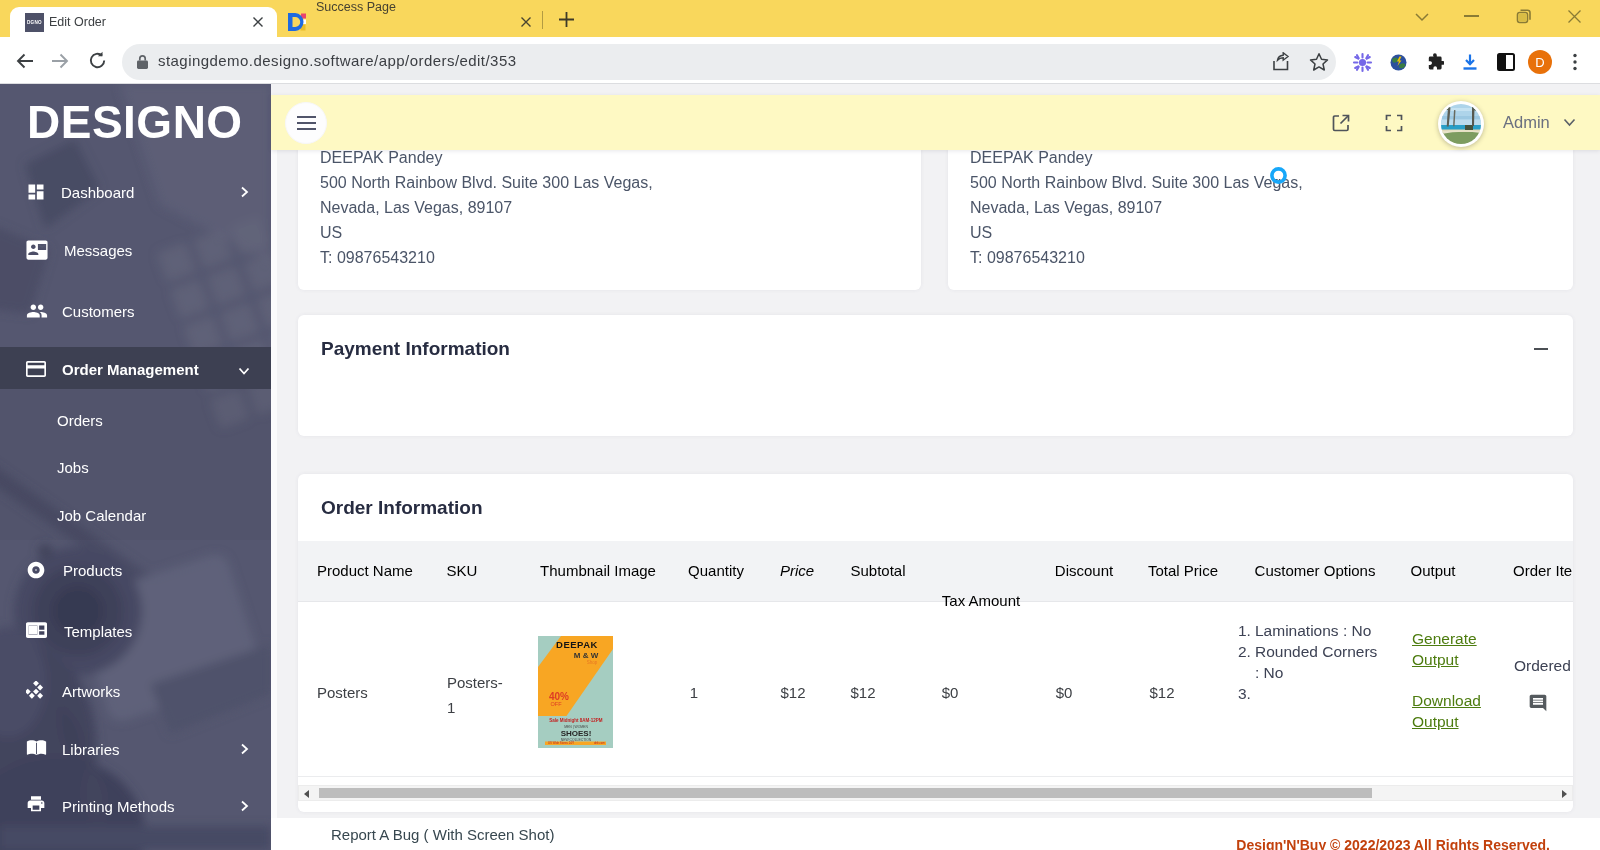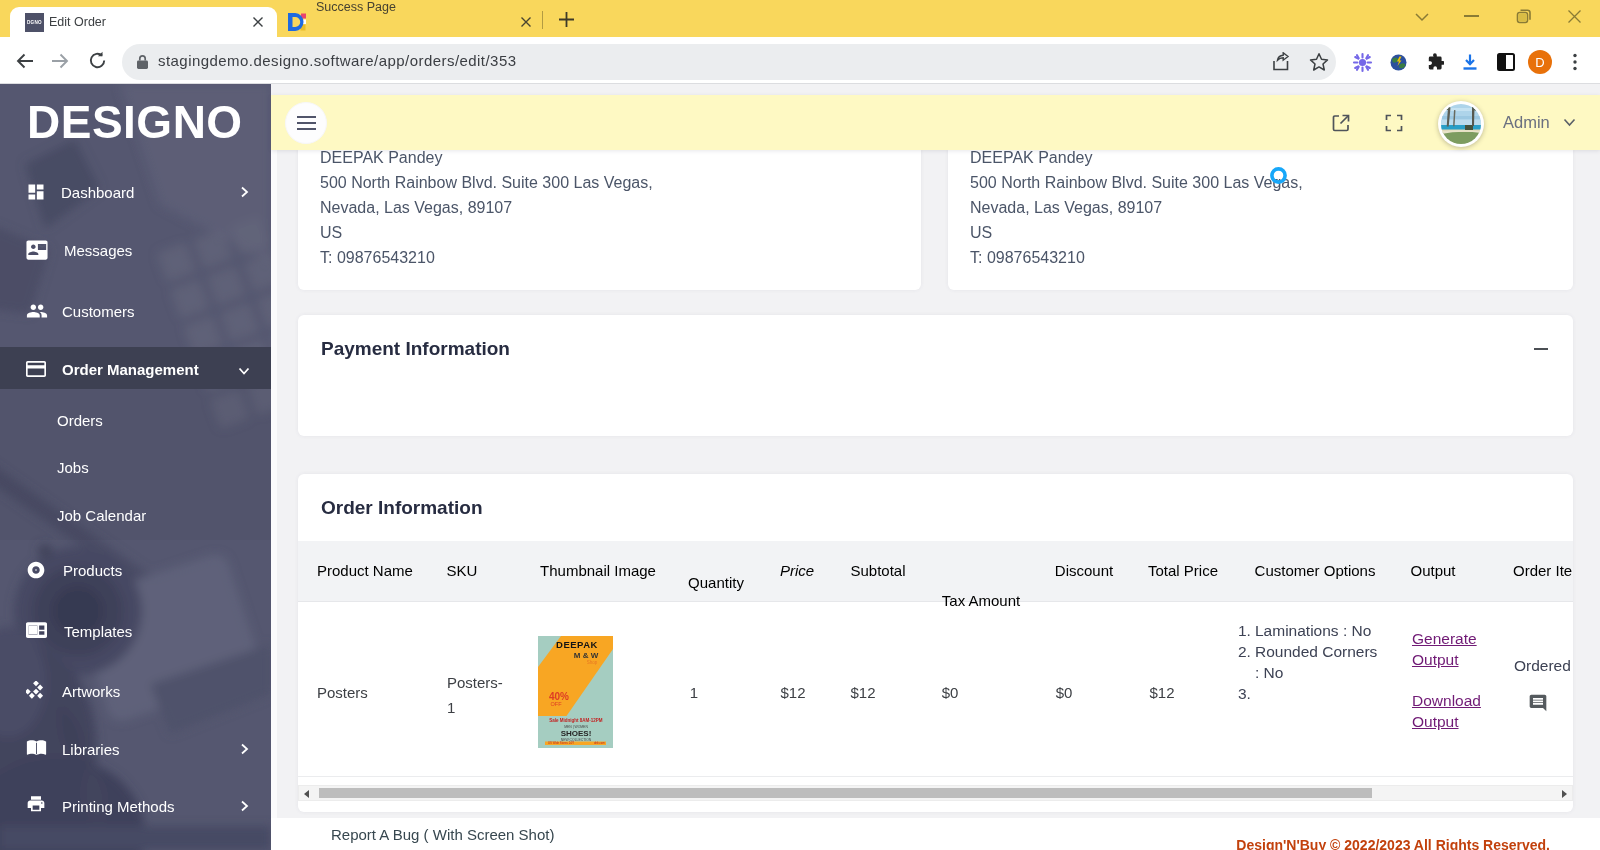--- a/index.html
+++ b/index.html
@@ -18,21 +18,21 @@
   #page { left:0; top:84px; width:1600px; height:766px; background:#f2f2f4; }
   #sidebar { left:0; top:0px; width:271px; height:766px; overflow:hidden; background:#701a75; }
   #content { left:271px; top:0; width:1329px; height:766px; }
   #appheader { left:0px; top:11px; width:1329px; height:55px; background:#fef9c3; box-shadow:0 1px 4px rgba(60,60,80,0.12); z-index:5; }
   .card { position:absolute; background:#fff; border-radius:6px; box-shadow:0 0 4px rgba(50,50,93,0.07); }
   .cardh { font-size:19px; font-weight:700; color:#272c41; }
   .addr { font-size:16px; color:#4b5568; line-height:25px; white-space:nowrap; }
   .menu-item { position:absolute; color:#fff; font-size:15px; font-weight:400; white-space:nowrap; }
   .thc { position:absolute; font-size:15px; color:#000000; top:88px; transform:translateX(-50%); white-space:nowrap; }
   .tdc { position:absolute; font-size:15px; color:#3d4045; transform:translateX(-50%); white-space:nowrap; }
-  .lnk { font-size:15.5px; color:#701a75; text-decoration:underline; line-height:21px; }
+  .lnk { font-size:15.5px; color:#4d7c0f; text-decoration:underline; line-height:21px; }
 </style>
 </head>
 <body>
 
 <div class="abs" id="tabbar"></div>
 <div class="abs" id="tab1"></div>
 
 <div class="abs" style="left:25px;top:13px;width:19px;height:19px;background:#4e5168;display:flex;align-items:center;justify-content:center;">
   <span style="color:#fff;font-size:4.6px;font-weight:700;letter-spacing:0.3px;">DGNO</span>
 </div>
@@ -286,21 +286,21 @@
       <div style="position:absolute;left:1236px;top:33px;width:14px;height:2px;background:#4b4f54;"></div>
     </div>
 
     <div class="card" style="left:27px;top:390px;width:1275px;height:338px;overflow:hidden;">
       <div class="cardh" style="position:absolute;left:23px;top:23px;">Order Information</div>
       <div style="position:absolute;left:0;top:67px;width:1275px;height:61px;background:#f2f3f5;border-bottom:1px solid #e6e7ea;"></div>
 
       <div class="thc" style="left:19px;transform:none;">Product Name</div>
       <div class="thc" style="left:164px;">SKU</div>
       <div class="thc" style="left:300px;">Thumbnail Image</div>
-      <div class="thc" style="left:418px;margin-top:12px;">Quantity</div>
+      <div class="thc" style="left:418px;">Quantity</div>
       <div class="thc" style="left:499px;font-style:italic;">Price</div>
       <div class="thc" style="left:580px;">Subtotal</div>
       <div class="thc" style="left:683px;margin-top:30px;">Tax Amount</div>
       <div class="thc" style="left:786px;">Discount</div>
       <div class="thc" style="left:885px;">Total Price</div>
       <div class="thc" style="left:1017px;">Customer Options</div>
       <div class="thc" style="left:1135px;">Output</div>
       <div class="thc" style="left:1215px;transform:none;">Order Item</div>
 
       <div class="tdc" style="left:19px;top:210px;transform:none;">Posters</div>

